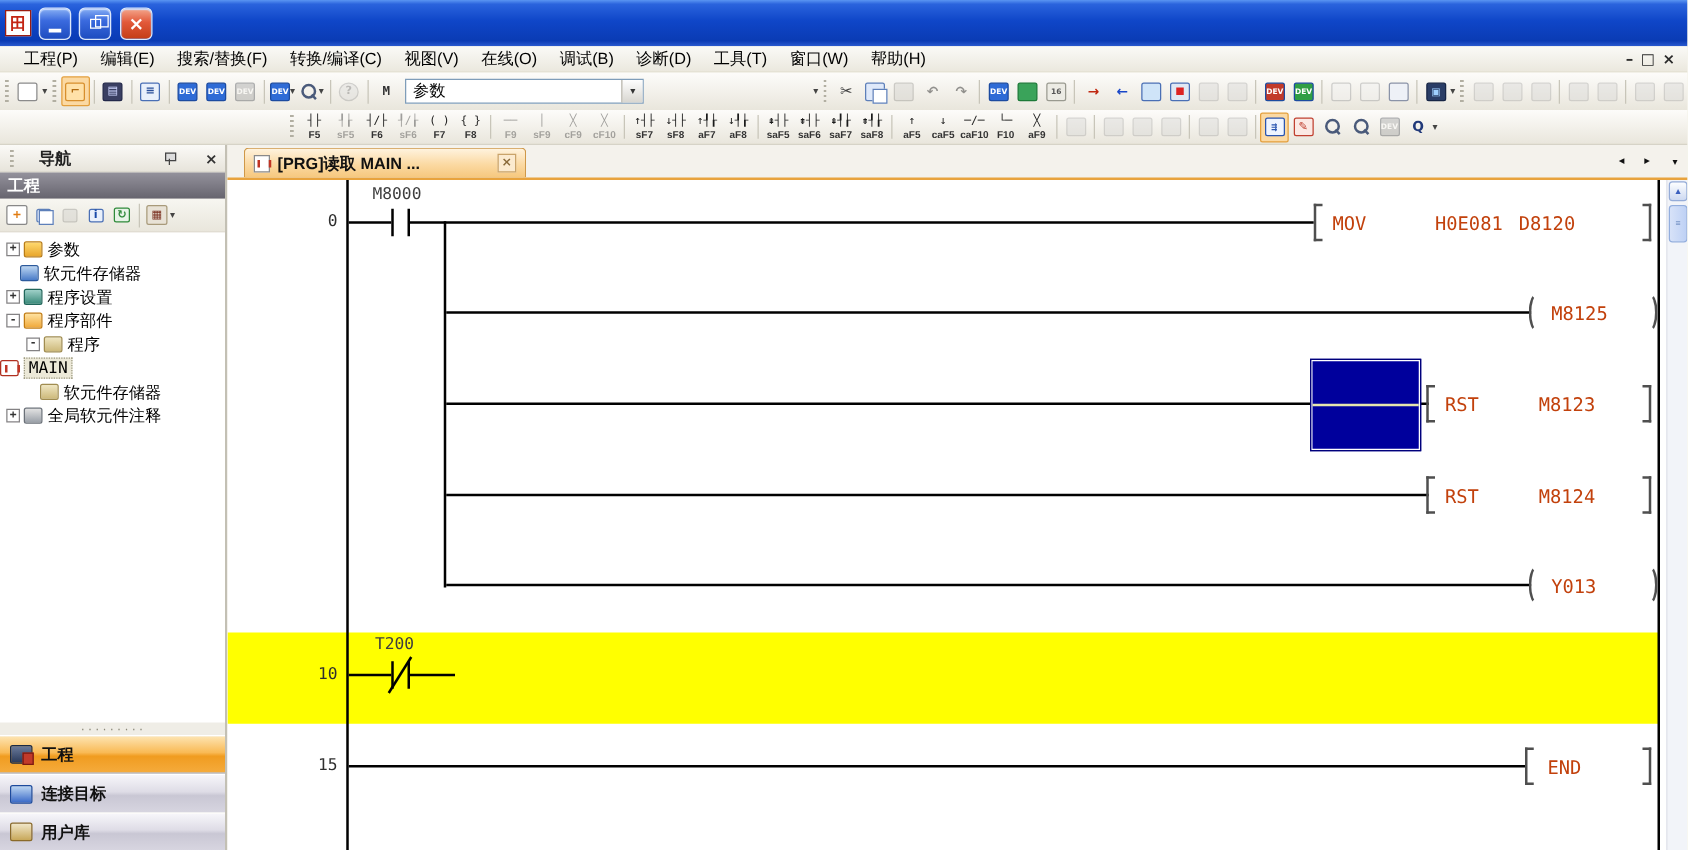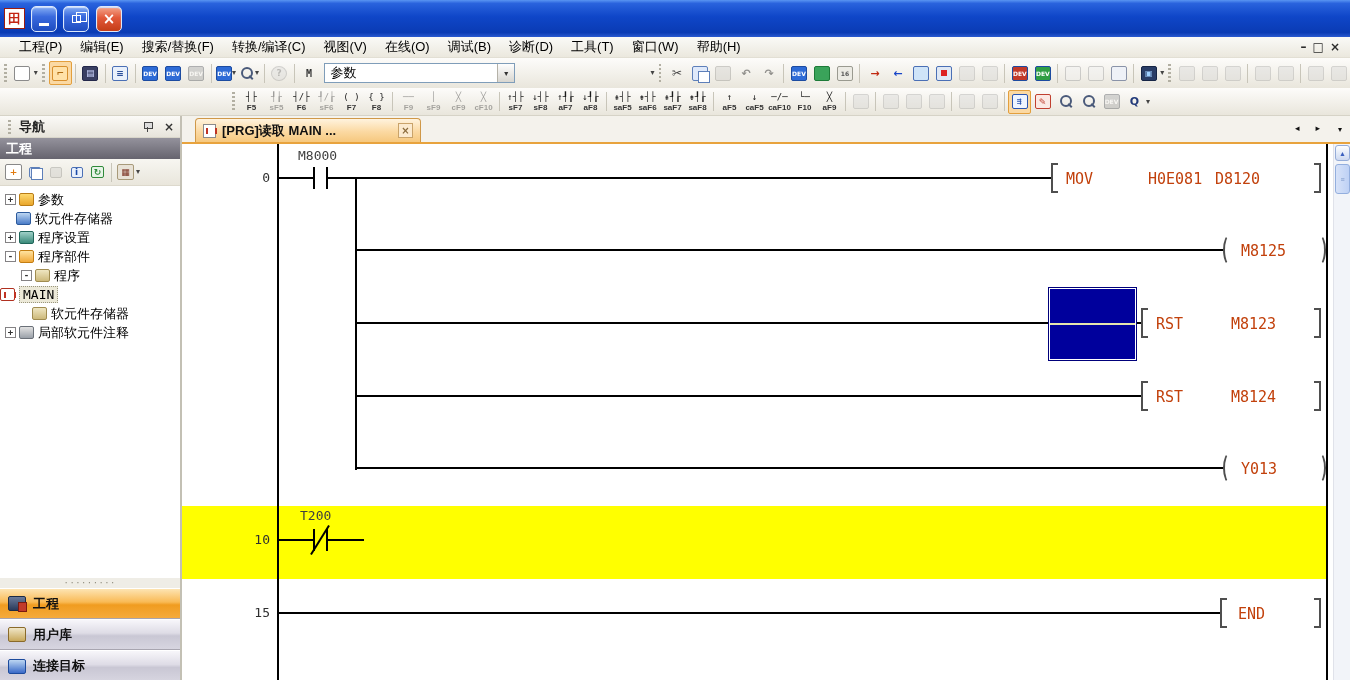--- a/index.html
+++ b/index.html
@@ -84,21 +84,21 @@
 
   
   #toolbar2 .lead{width:228px;flex:0 0 auto}
   .lkey{width:25px;height:25px;display:flex;flex-direction:column;align-items:center;justify-content:center;line-height:1}
   .lkey .sym{font:9px "DejaVu Sans Mono","DejaVu Sans",monospace;color:#1a1a1a;height:11px;white-space:nowrap}
   .lkey .lbl{font:bold 8px "Liberation Sans",sans-serif;color:#333}
 
   
   #nav{left:0;top:116px;width:182px;height:564px;background:#efede6;border-right:2px solid #c3c0b4}
   .nav-title{height:22px;display:flex;align-items:center;background:linear-gradient(#fbfaf7,#e7e4db);
-    border-bottom:1px solid #d8d5ca;padding:0 4px;gap:4px}
+    border-bottom:1px solid #d8d5ca;padding:0 4px;gap:16px}
   .nav-title .grip{height:14px}
   .nav-title-text{flex:1;font:bold 13px "Liberation Sans",sans-serif;color:#222}
   .pin{width:9px;height:9px;position:relative;margin-right:6px}
   .pin::before{content:"";position:absolute;left:1px;top:0;width:7px;height:5px;border:1px solid #444;background:#ddd}
   .pin::after{content:"";position:absolute;left:4px;top:5px;width:1px;height:5px;background:#444}
   .nav-x{font:bold 12px "DejaVu Sans",sans-serif;color:#333;padding:0 2px}
   .panel-header{height:21px;background:linear-gradient(#94929c,#66646e);color:#fff;font:bold 13px "Liberation Sans",sans-serif;
     display:flex;align-items:center;padding-left:6px}
   .nav-toolbar{height:27px;display:flex;align-items:center;background:linear-gradient(#f7f6f1,#e9e6dc);padding-left:3px;
     border-bottom:1px solid #ddd9cd}
@@ -550,35 +550,35 @@
       <span class="ticon tic-main"></span>
       <span class="sel-label" style="font-family:'DejaVu Sans Mono',monospace">MAIN</span>
     </div>
     <div class="trow" style="padding-left:32px">
       <span class="ticon tic-folder"></span>
       <span>软元件存储器</span>
     </div>
     <div class="trow" style="padding-left:2px">
       <span class="exp">+</span>
       <span class="ticon tic-devmem"></span>
-      <span>局部软元件注释</span>
+      <span>全局软元件注释</span>
     </div>
   </div>
   <div class="nav-bottom-grip">·········</div>
   <div class="navbtn active">
     <span class="nbi nbi-proj"></span>
     <span>工程</span>
   </div>
+  <div class="navbtn normal" style="border-bottom:none">
+    <span class="nbi nbi-conn"></span>
+    <span>连接目标</span>
+  </div>
   <div class="navbtn normal">
     <span class="nbi nbi-lib"></span>
     <span>用户库</span>
-  </div>
-  <div class="navbtn normal" style="border-bottom:none">
-    <span class="nbi nbi-conn"></span>
-    <span>连接目标</span>
   </div>
 </div>
 
 <div class="abs" id="editor">
   <div id="tabbar">
     <div class="tab">
       <span class="tab-icon"></span>
       <span class="tab-label">[PRG]读取 MAIN ...</span>
       <span class="tab-close">×</span>
     </div>

